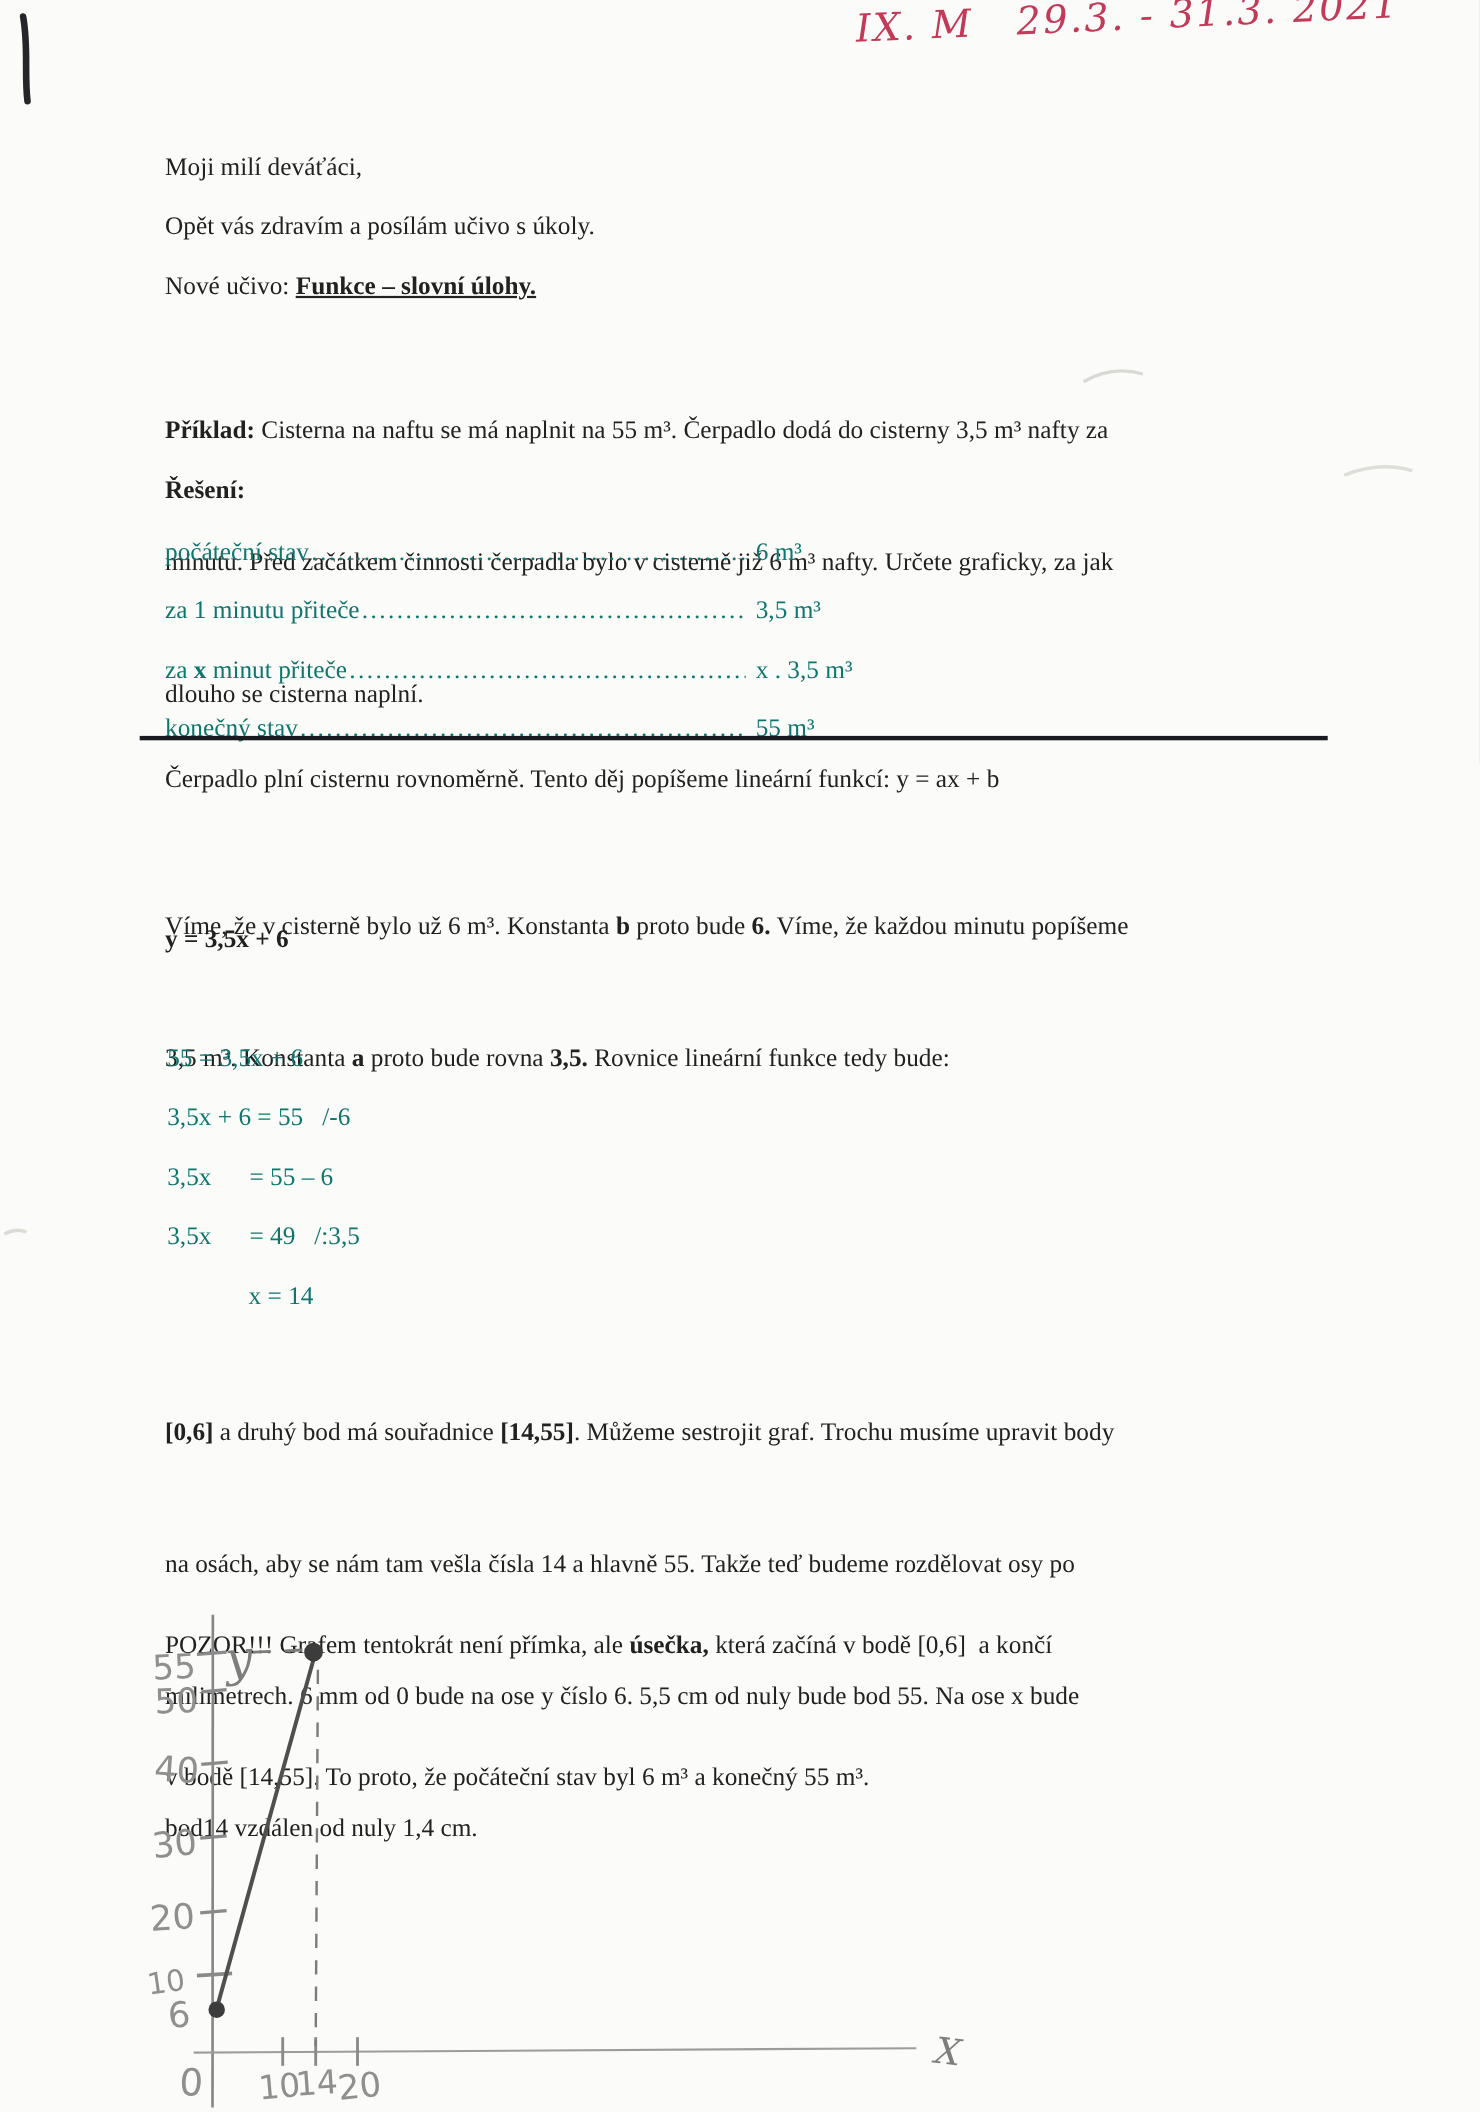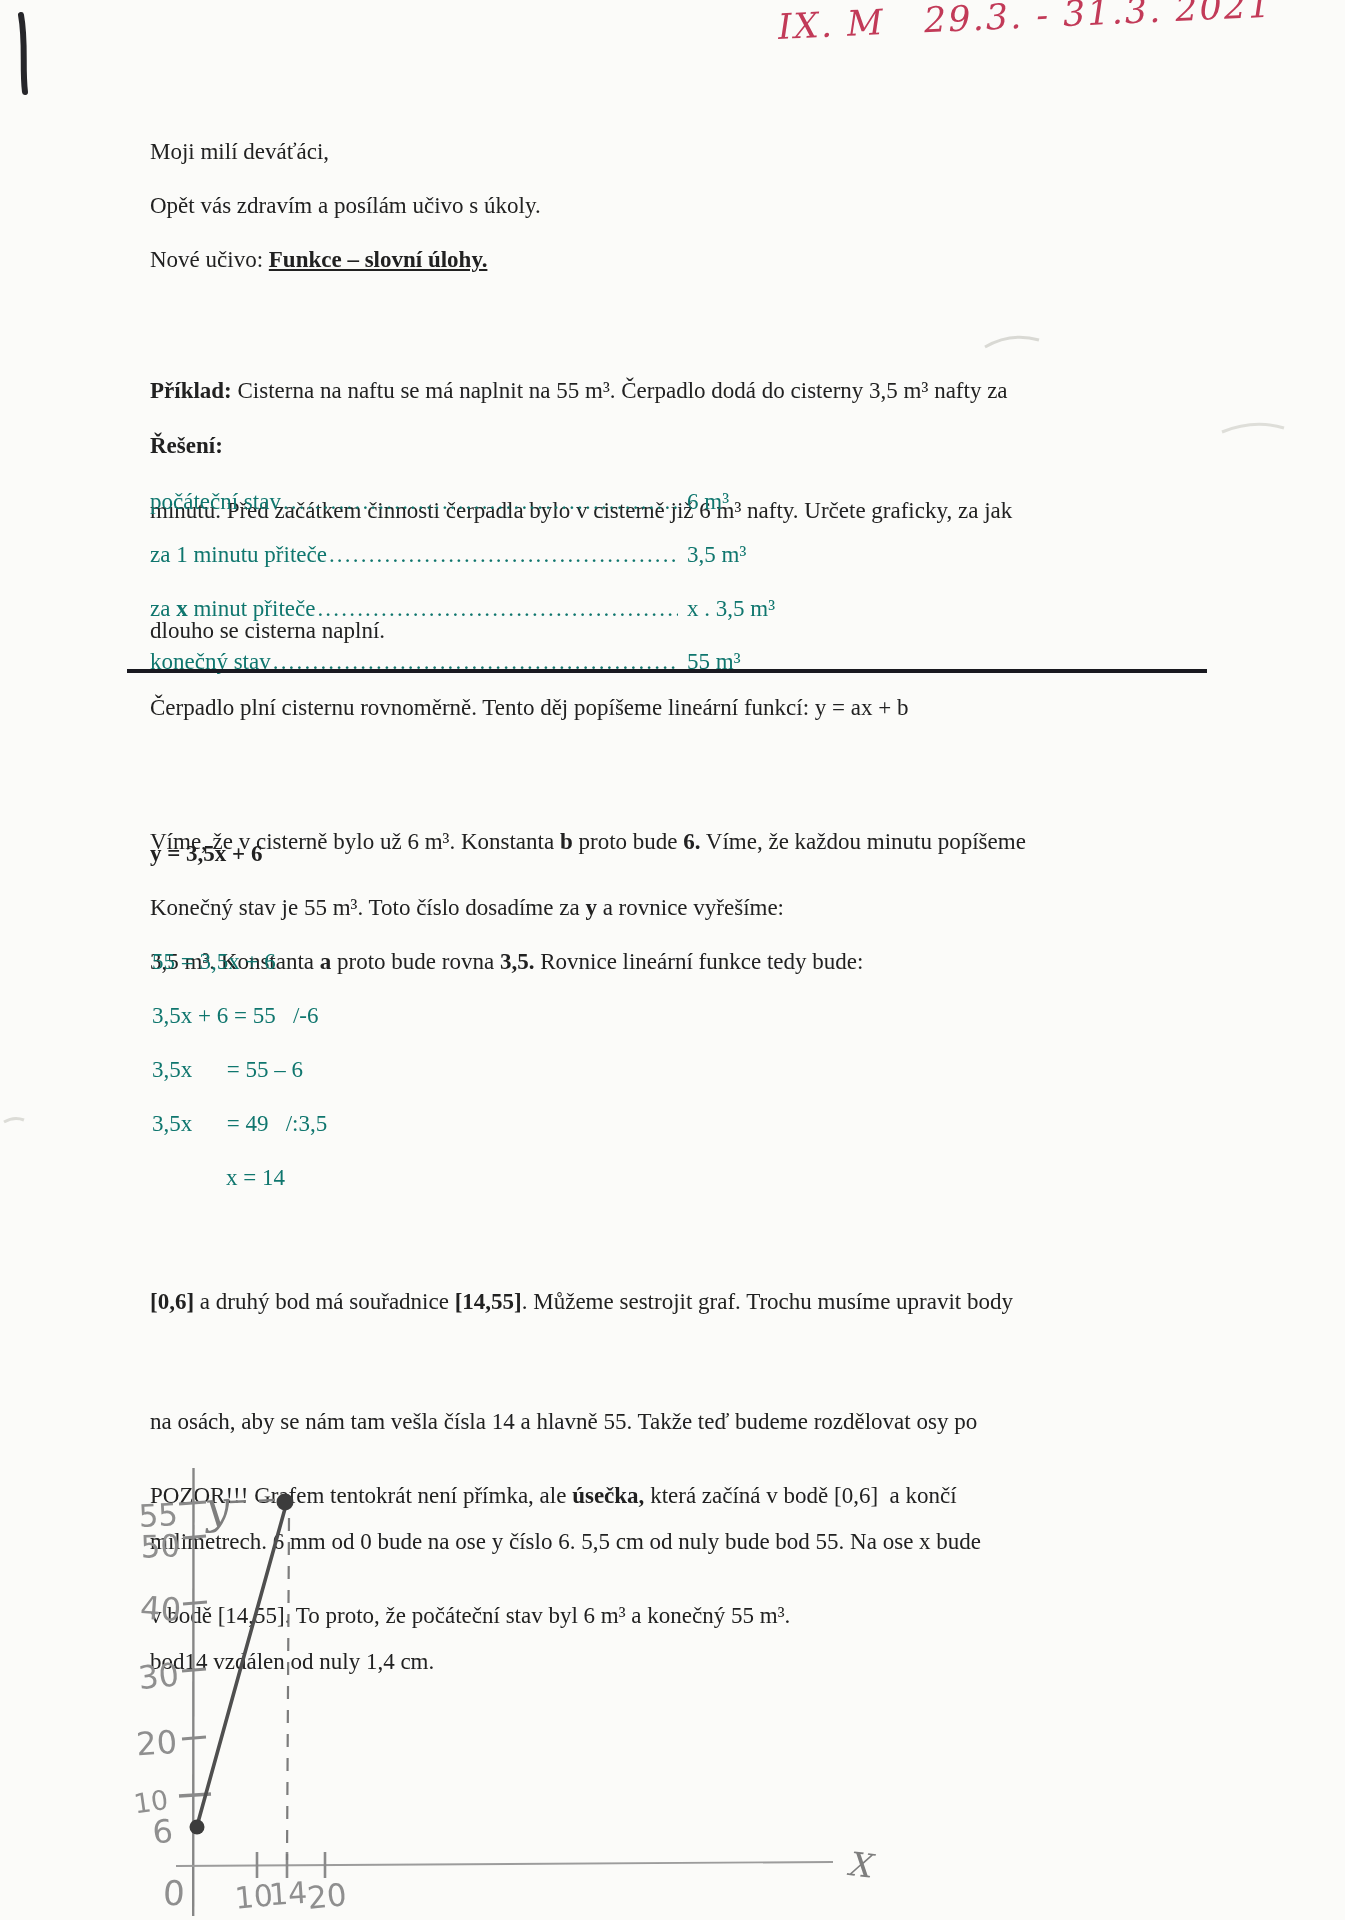--- a/index.html
+++ b/index.html
@@ -75,21 +75,20 @@
 
   <div class="t" style="top:688px">Čerpadlo plní cisternu rovnoměrně. Tento děj popíšeme lineární funkcí: y = ax + b</div>
 
   <div class="t" style="top:742px">
     <div><span>Víme, že v cisterně bylo už 6 m³. Konstanta </span><span class="b">b</span><span> proto bude </span><span class="b">6.</span><span> Víme, že každou minutu popíšeme</span></div>
     <div><span>3,5 m³. Konstanta </span><span class="b">a</span><span> proto bude rovna </span><span class="b">3,5.</span><span> Rovnice lineární funkce tedy bude:</span></div>
   </div>
 
   <div class="t bold-line" style="top:834px">y = 3,5x + 6</div>
 
-  <div class="t" style="top:888px"><span>Konečný stav je 55 m³. Toto číslo dosadíme za </span><span class="b">y</span><span> a rovnice vyřešíme:</span></div>
 
   <div class="eq" style="top:947px">55 = 3,5x + 6</div>
   <div class="eq" style="top:1001px">3,5x + 6 = 55   /-6</div>
   <div class="eq" style="top:1055px">3,5x      = 55 – 6</div>
   <div class="eq" style="top:1109px">3,5x      = 49   /:3,5</div>
   <div class="eq" style="top:1163px;left:226px">x = 14</div>
 
   <div class="t" style="top:1202px">
     <div><span class="b">[0,6]</span><span> a druhý bod má souřadnice </span><span class="b">[14,55]</span><span>. Můžeme sestrojit graf. Trochu musíme upravit body</span></div>
     <div>na osách, aby se nám tam vešla čísla 14 a hlavně 55. Takže teď budeme rozdělovat osy po</div>

